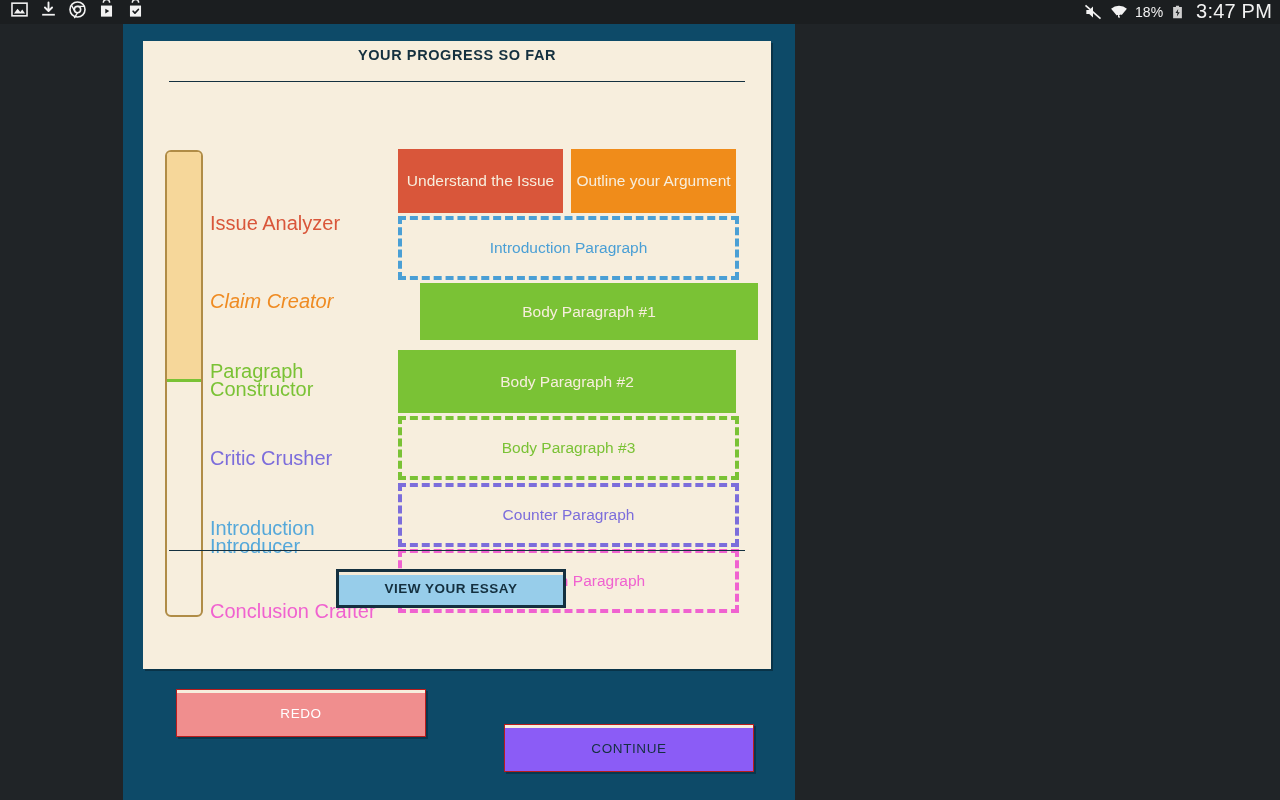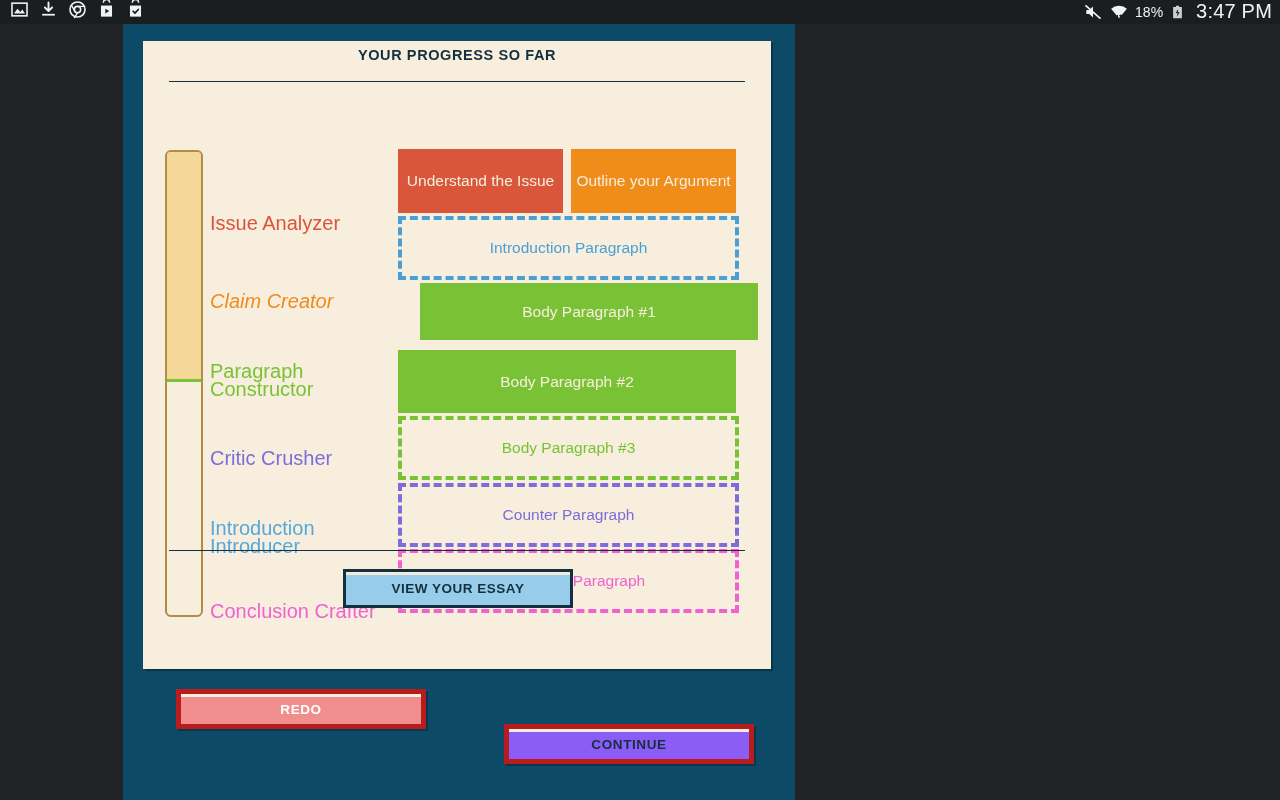--- a/index.html
+++ b/index.html
@@ -67,33 +67,33 @@
     position:absolute; left:255px; display:flex;
     align-items:center; justify-content:center; text-align:center;
   }
   .blk.solid{ color:#f7eedd; font-size:15.5px; }
   .blk.dashed{ font-size:15.5px; background:transparent; }
 
   
   #essay-wrap{ position:relative; }
   #essay-rule{ height:1px; background:#14303f; margin:0 26px; }
   #view-essay-btn{
-    position:absolute; left:200px; top:19px;
+    position:absolute; left:193px; top:19px;
     width:230px; height:39px;
     background:#97cdea; border:3px solid #14303f;
     color:#14303f; font-weight:bold; font-size:13.5px; letter-spacing:.5px;
     display:flex; align-items:center; justify-content:center;
     box-shadow:inset 0 3px 0 #f4ead8;
     cursor:pointer;
   }
 
   
   .footer-btn{
-    position:absolute; height:40px; border:5px solid #b91c1c;
-    font-weight:bold; font-size:13.5px; letter-spacing:.6px;
+    position:absolute; height:48px; border:1px solid #b91c1c;
+    font-weight:normal; font-size:13.5px; letter-spacing:.6px;
     display:flex; align-items:center; justify-content:center;
     cursor:pointer;
   }
   #redo-btn{
     left:176px; top:689px; width:250px;
     background:#f08e8e; color:#ffffff;
     box-shadow:inset 0 3px 0 #f7eedd, 2px 2px 0 rgba(0,0,0,.25);
   }
   #continue-btn{
     left:492px; top:724px; width:250px;

